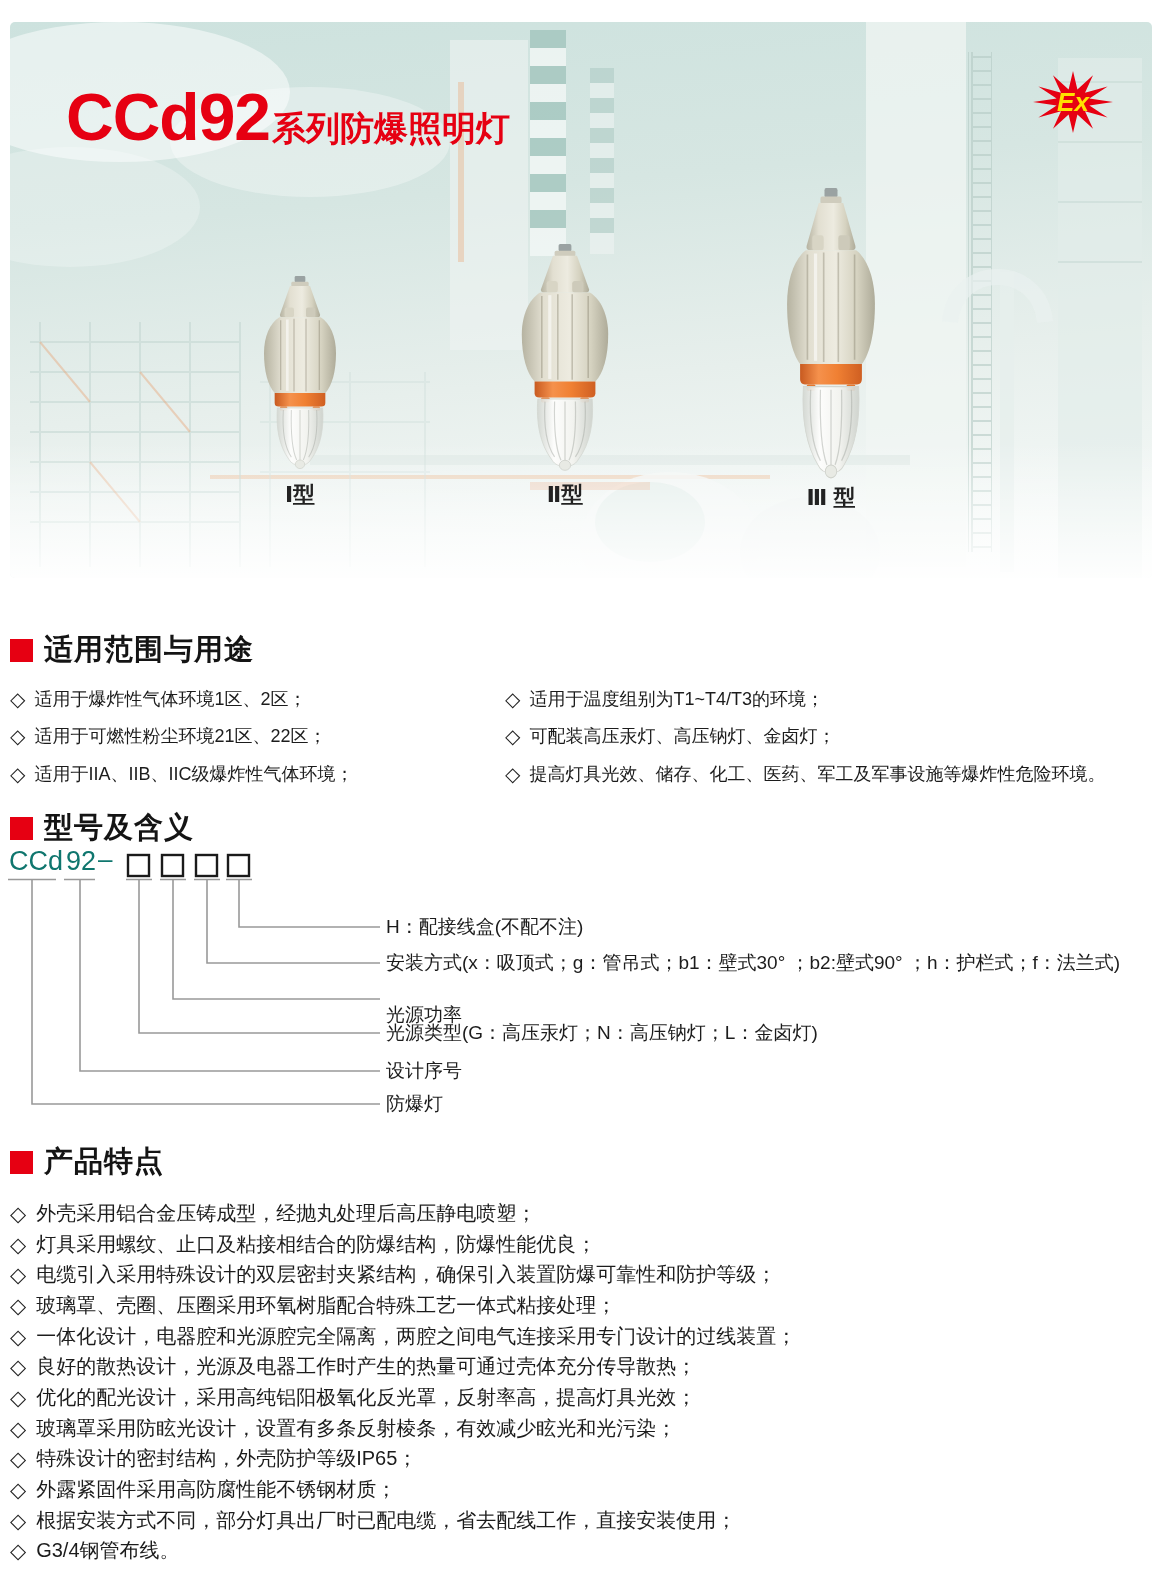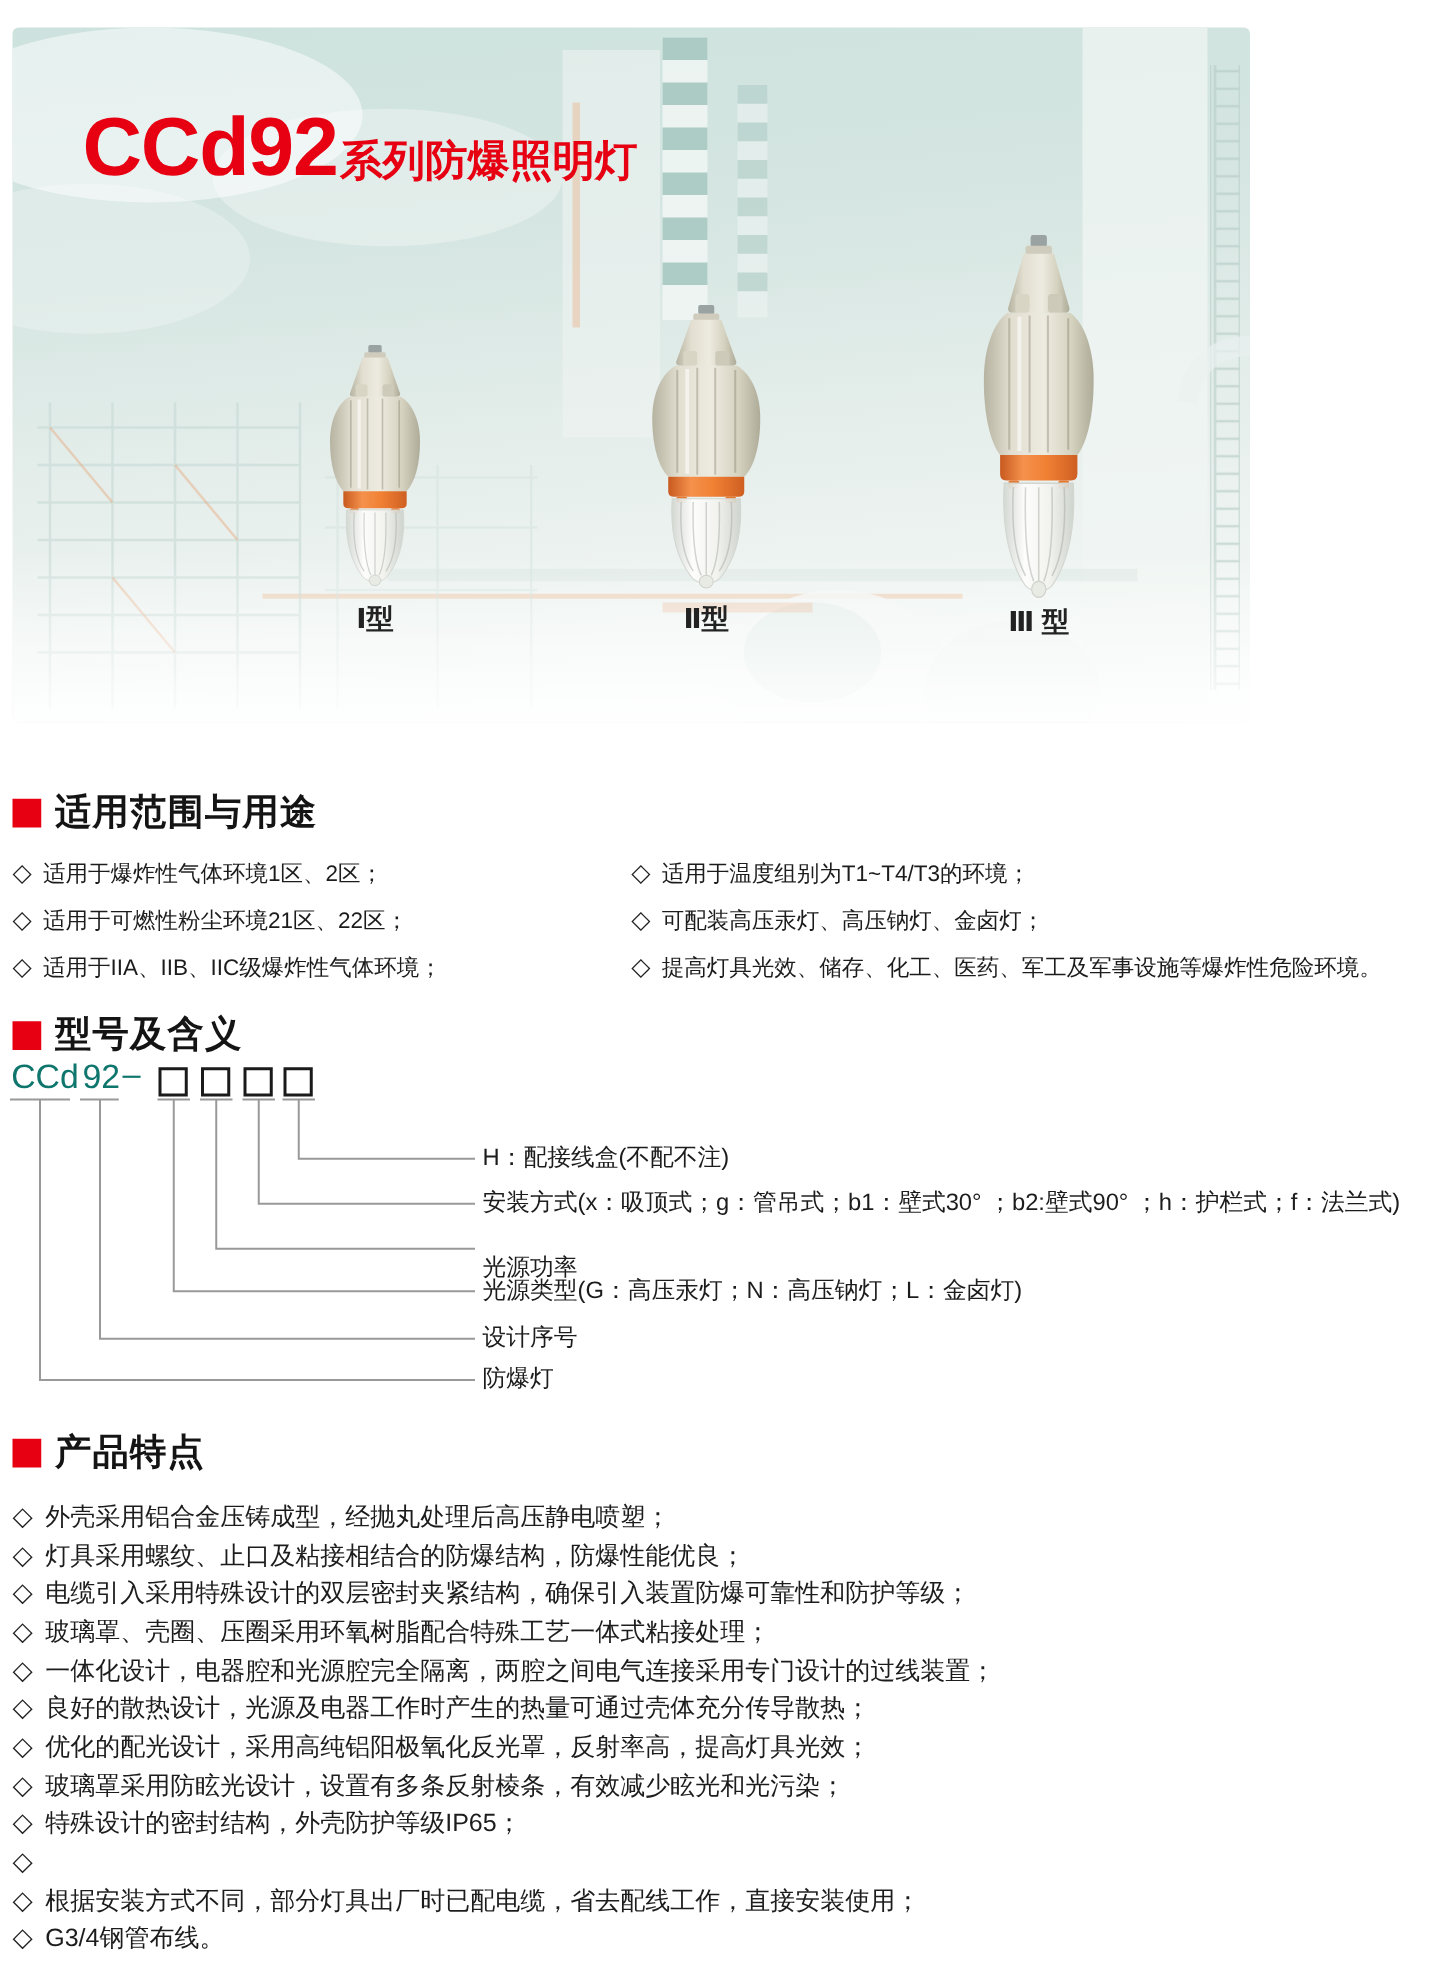--- a/index.html
+++ b/index.html
@@ -1,20 +1,20 @@
 <!DOCTYPE html>
 <html><head>
 <meta charset="utf-8">
 <style>
   html,body{margin:0;padding:0;width:1160px;height:1580px;background:#ffffff;
     font-family:"Liberation Sans","DejaVu Sans",sans-serif;color:#1c1c1c;}
   .page{position:relative;width:1160px;height:1580px;overflow:hidden;}
 
   
-  .hero{position:absolute;left:10px;top:22px;width:990px;height:556px;border-radius:5px;overflow:hidden;
+  .hero{position:absolute;left:10px;top:22px;width:1142px;height:556px;border-radius:5px;overflow:hidden;
     background:linear-gradient(175deg,#cde2de 0%,#d6e6e2 32%,#e7efec 62%,#f8fbfa 100%);}
   .backdrop{position:absolute;left:0;top:0;width:1142px;height:556px;}
   .hero-title{position:absolute;left:56px;top:62px;display:flex;align-items:baseline;gap:2px;}
   .t-main{font-size:66px;font-weight:bold;color:#e60012;line-height:1;letter-spacing:-1px;}
   .t-sub{font-size:34px;font-weight:bold;color:#e60012;line-height:1;text-align:right;}
   .ex-badge{position:absolute;left:1008px;top:38px;width:110px;height:85px;}
   .ex-text{font-size:26px;font-weight:bold;font-style:italic;fill:#ffe100;}
   .lamp{position:absolute;}
   .lamp1{left:240px;top:254px;width:100px;height:194px;}
   .lamp2{left:495px;top:222px;width:120px;height:228px;}
@@ -289,20 +289,21 @@
     <div class="b-row">
       <span class="dia">◇</span>
       <span class="b-text">玻璃罩采用防眩光设计，设置有多条反射棱条，有效减少眩光和光污染；</span>
     </div>
     <div class="b-row">
       <span class="dia">◇</span>
       <span class="b-text">特殊设计的密封结构，外壳防护等级IP65；</span>
     </div>
     <div class="b-row">
       <span class="dia">◇</span>
+      <span class="b-text">外露紧固件采用高防腐性能不锈钢材质；</span>
     </div>
     <div class="b-row">
       <span class="dia">◇</span>
       <span class="b-text">根据安装方式不同，部分灯具出厂时已配电缆，省去配线工作，直接安装使用；</span>
     </div>
     <div class="b-row">
       <span class="dia">◇</span>
       <span class="b-text">G3/4钢管布线。</span>
     </div>
   </div>

